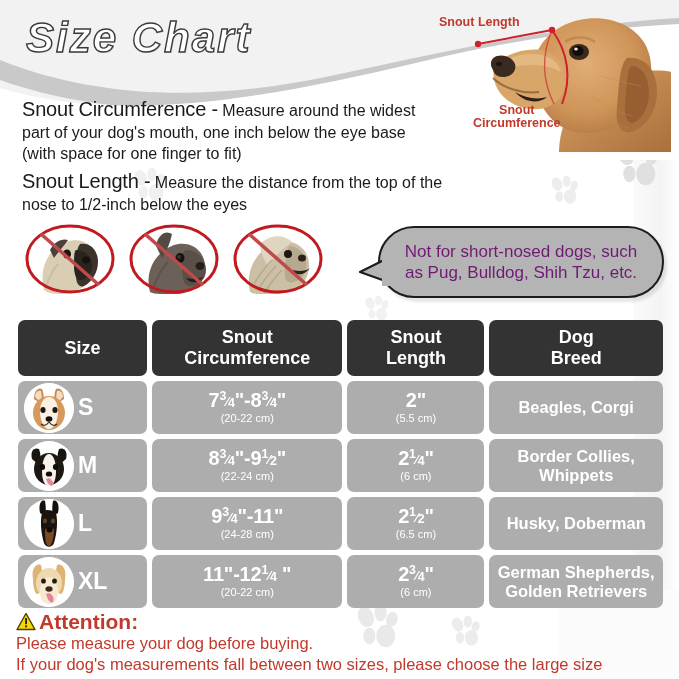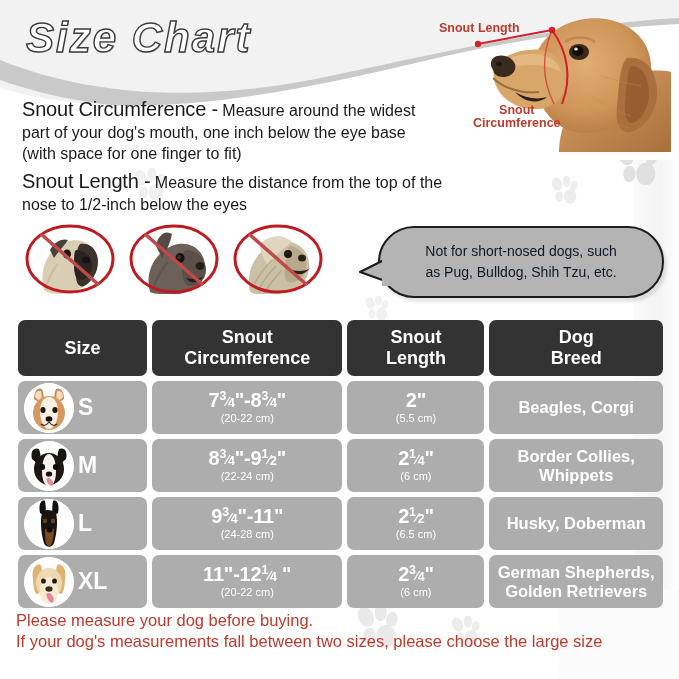--- a/index.html
+++ b/index.html
@@ -95,21 +95,21 @@
   }
   .annot-label {
     position: absolute;
     color: #c0392b;
     font-size: 12.5px;
     font-weight: bold;
     line-height: 13px;
     z-index: 4;
     white-space: nowrap;
   }
-  .annot-snout-length { left: 439px; top: 16px; margin-top: 6px; }
+  .annot-snout-length { left: 439px; top: 16px; }
   .annot-snout-circ   { left: 473px; top: 104px; text-align: center; }
 
   
   .desc {
     position: absolute;
     left: 22px;
     z-index: 3;
     color: #1a1a1a;
   }
   .desc-1 { top: 99px; width: 420px; }
@@ -159,22 +159,22 @@
     border: 2.2px solid #1c1c1c;
     border-radius: 36px;
     z-index: 3;
     box-sizing: border-box;
     display: flex;
     align-items: center;
     justify-content: center;
     box-shadow: 3px 4px 3px rgba(0,0,0,0.10);
   }
   .bubble-text {
-    color: #0f172a;
-    font-size: 14px;
+    color: #701a75;
+    font-size: 17px;
     line-height: 21px;
     text-align: center;
     padding: 0 14px;
   }
   .bubble-tail {
     position: absolute;
     left: 358px;
     top: 256px;
     z-index: 4;
   }
@@ -706,17 +706,25 @@
         </span>
       </div>
       <div class="cell c-breed">
         <span class="breed-text">German Shepherds, Golden Retrievers</span>
       </div>
     </div>
 
   </div>
 
   <div class="attention">
+    <div class="att-head">
+      <svg width="20" height="19" viewBox="0 0 20 19">
+        <path d="M10,1.5 L19,17.5 L1,17.5 Z" fill="#f5d800" stroke="#4a4000" stroke-width="1.4" stroke-linejoin="round"></path>
+        <rect x="9.1" y="6" width="1.9" height="6.2" fill="#2e2700"></rect>
+        <rect x="9.1" y="13.4" width="1.9" height="1.9" fill="#2e2700"></rect>
+      </svg>
+      <span>Attention:</span>
+    </div>
     <div class="att-line">Please measure your dog before buying.</div>
     <div class="att-line">If your dog's measurements fall between two sizes, please choose the large size</div>
   </div>
 
 </div>
 
 </body></html>

